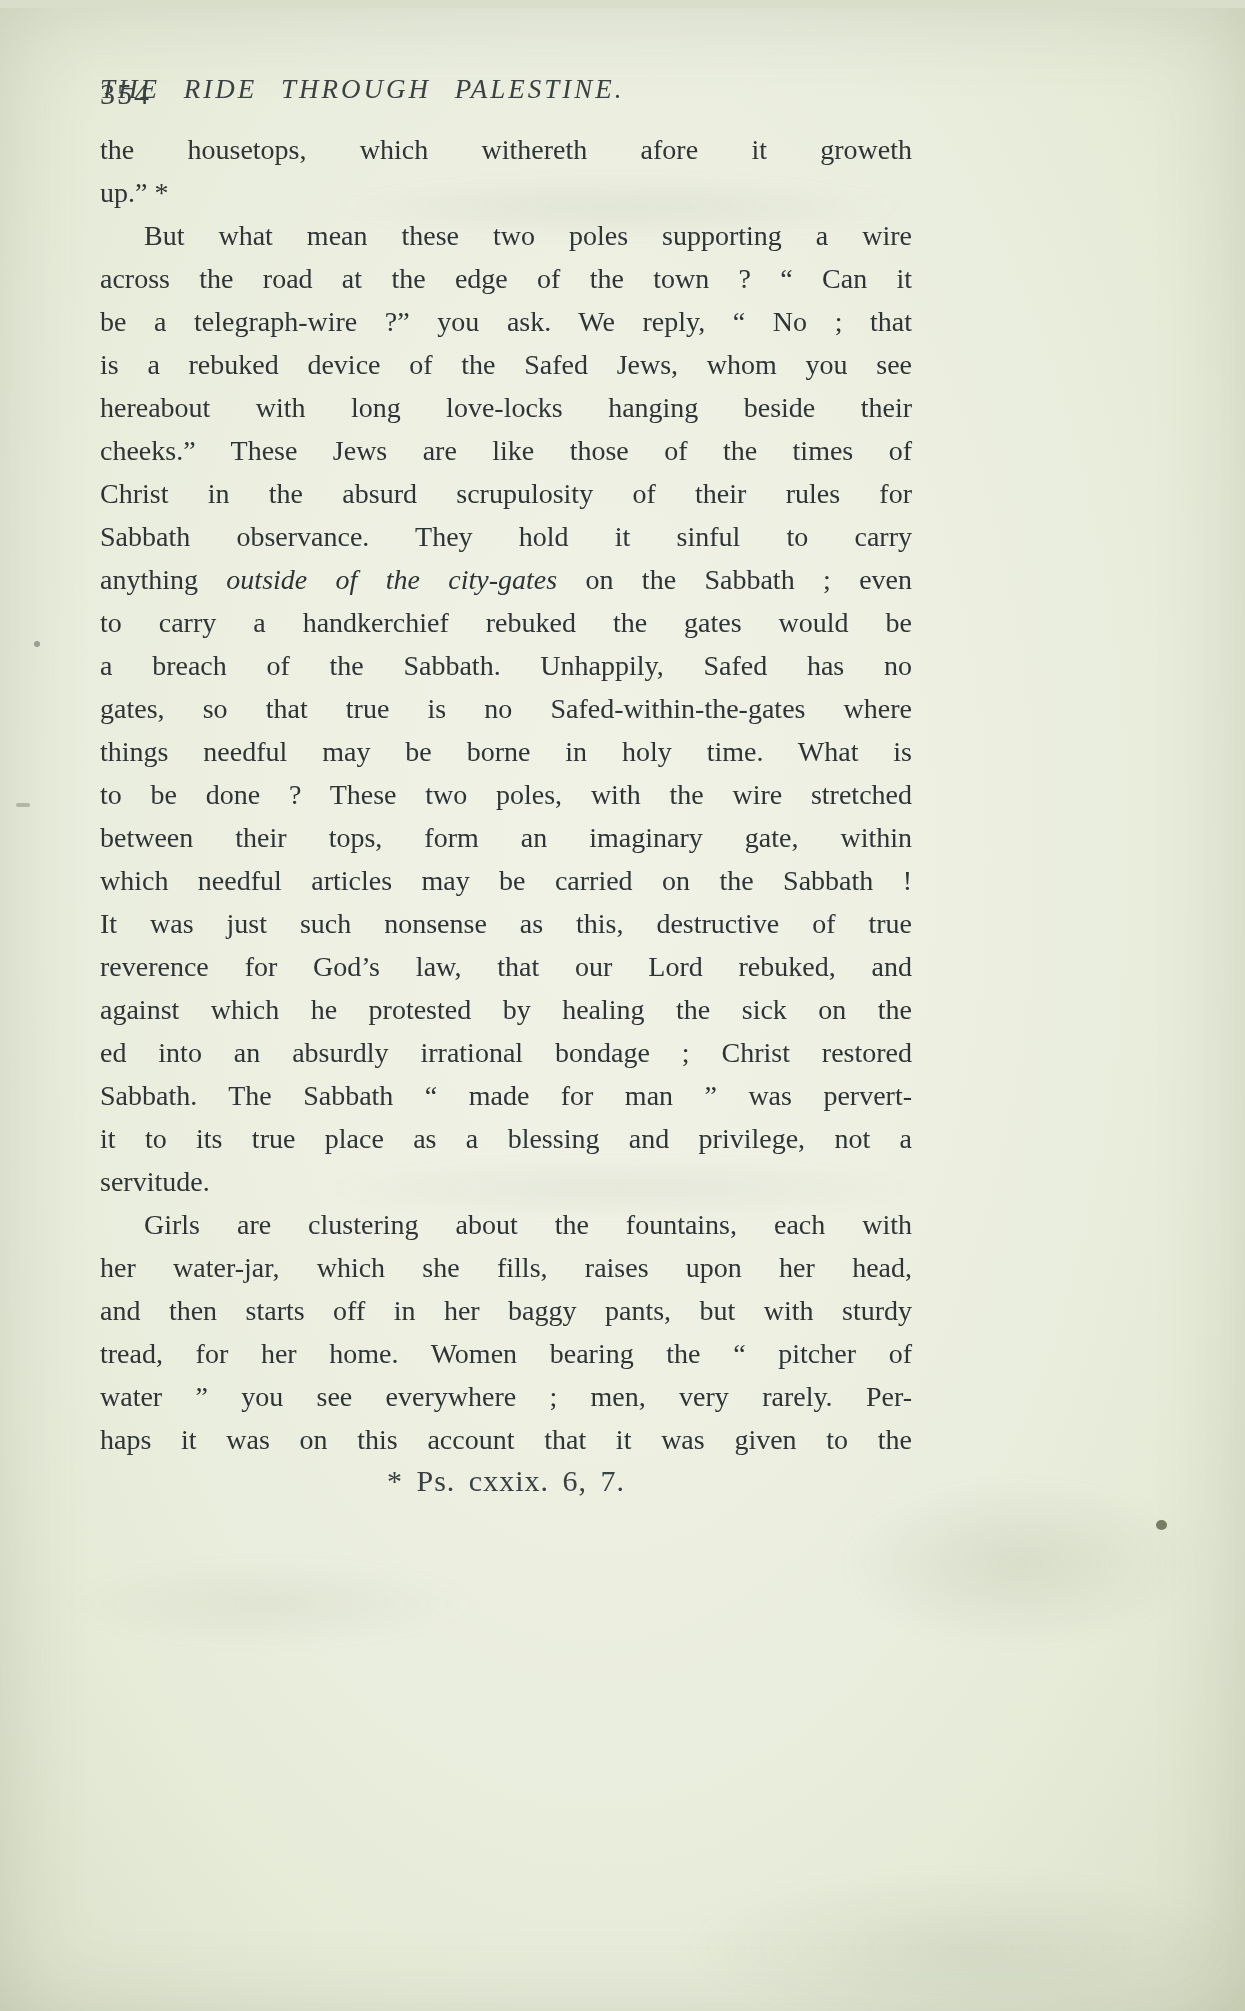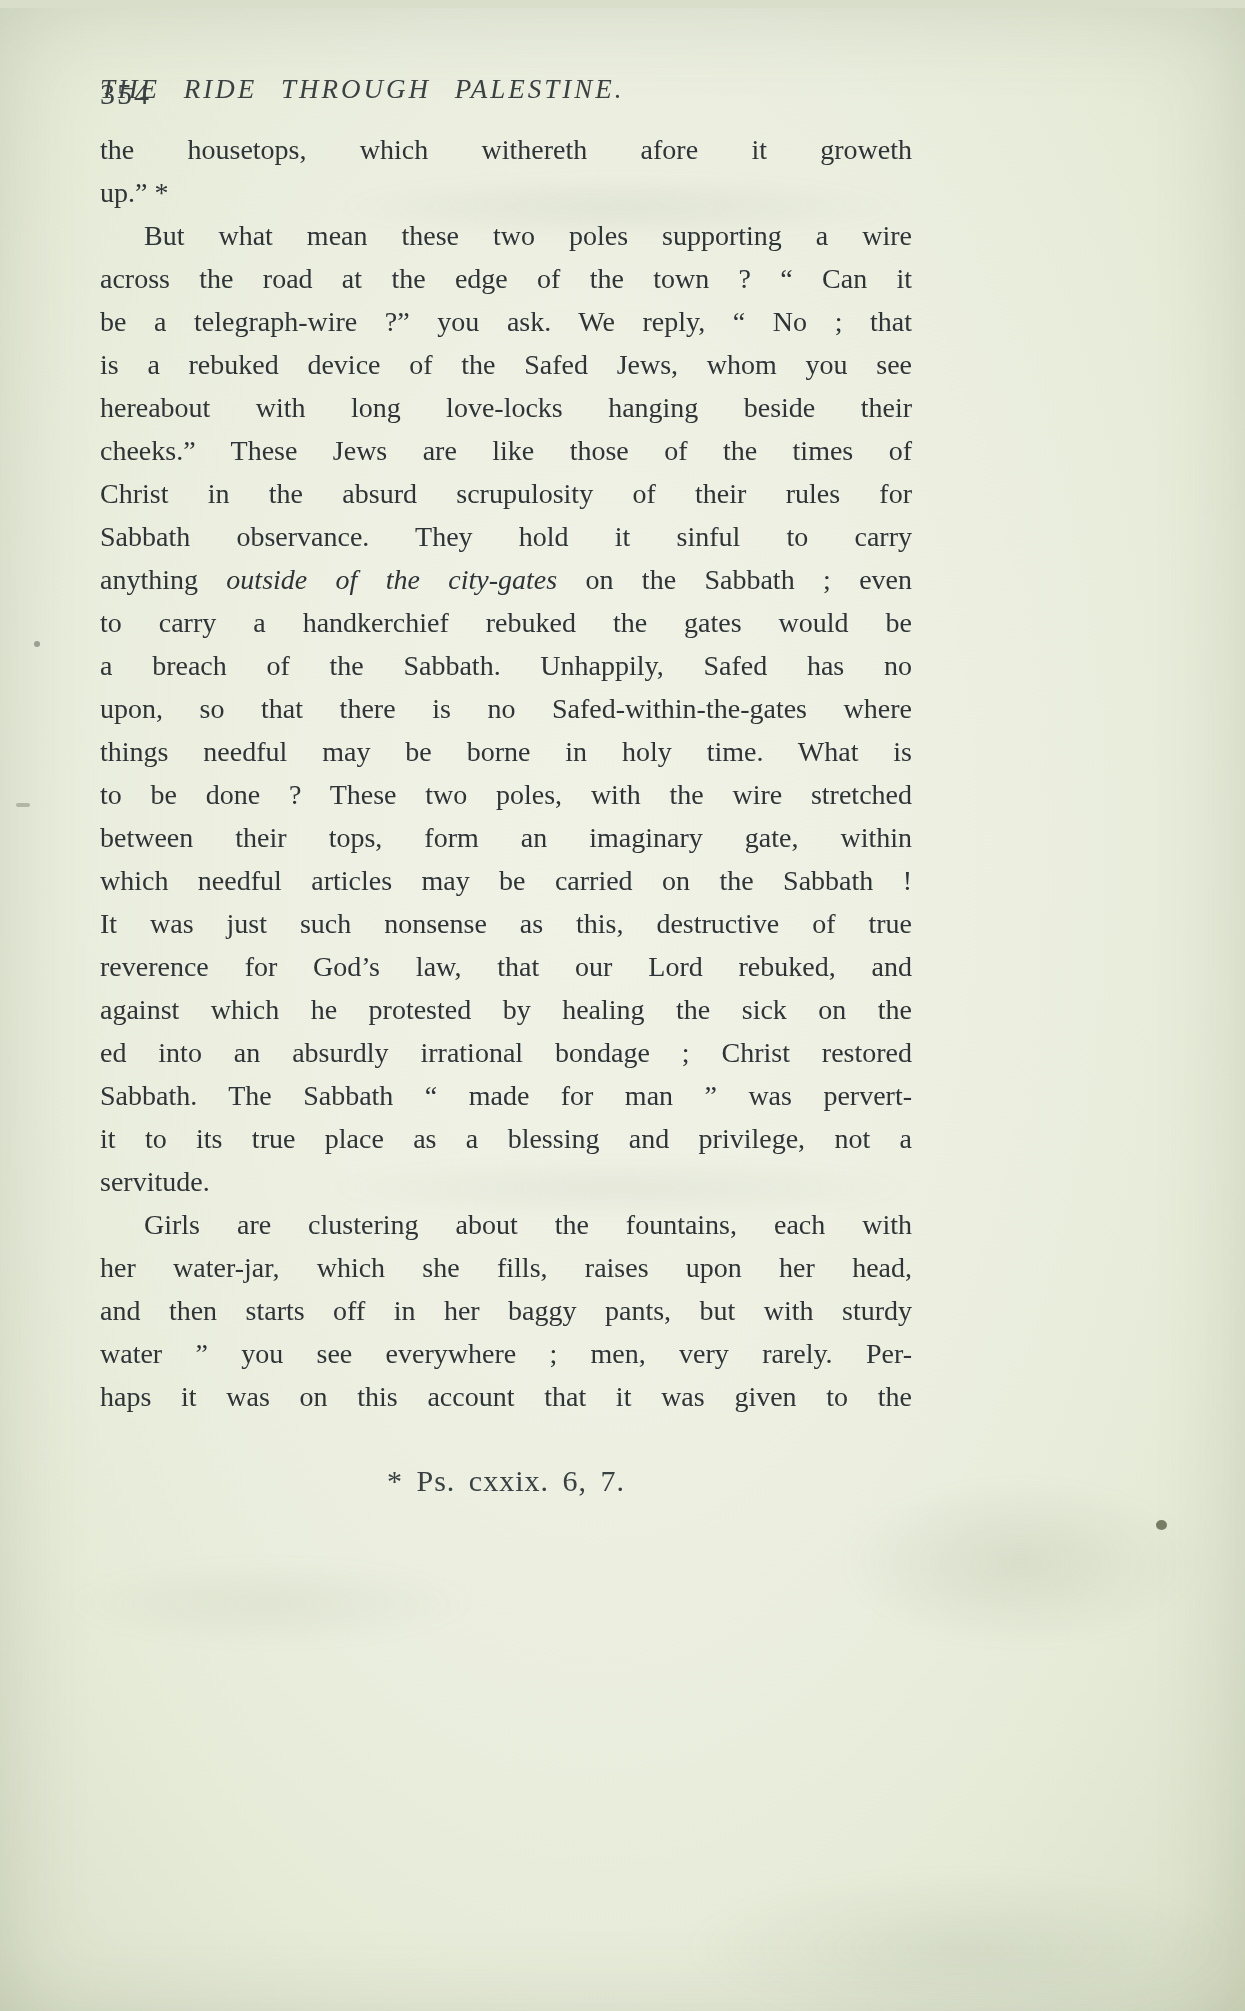--- a/index.html
+++ b/index.html
@@ -144,35 +144,36 @@
     <div class="line">across the road at the edge of the town ? “ Can it</div>
     <div class="line">be a telegraph-wire ?” you ask. We reply, “ No ; that</div>
     <div class="line">is a rebuked device of the Safed Jews, whom you see</div>
     <div class="line">hereabout with long love-locks hanging beside their</div>
     <div class="line">cheeks.” These Jews are like those of the times of</div>
     <div class="line">Christ in the absurd scrupulosity of their rules for</div>
     <div class="line">Sabbath observance. They hold it sinful to carry</div>
     <div class="line"><span>anything </span><em>outside of the city-gates</em><span> on the Sabbath ; even</span></div>
     <div class="line">to carry a handkerchief rebuked the gates would be</div>
     <div class="line">a breach of the Sabbath. Unhappily, Safed has no</div>
-    <div class="line">upon, so that there is no Safed-within-the-gates where</div>
+    <div class="line">gates, so that true is no Safed-within-the-gates where</div>
     <div class="line">things needful may be borne in holy time. What is</div>
     <div class="line">to be done ? These two poles, with the wire stretched</div>
     <div class="line">between their tops, form an imaginary gate, within</div>
     <div class="line">which needful articles may be carried on the Sabbath !</div>
     <div class="line">It was just such nonsense as this, destructive of true</div>
     <div class="line">reverence for God’s law, that our Lord rebuked, and</div>
     <div class="line">against which he protested by healing the sick on the</div>
     <div class="line">ed into an absurdly irrational bondage ; Christ restored</div>
     <div class="line">Sabbath. The Sabbath “ made for man ” was pervert-</div>
     <div class="line">it to its true place as a blessing and privilege, not a</div>
     <div class="line end">servitude.</div>
     <div class="line indent">Girls are clustering about the fountains, each with</div>
     <div class="line">her water-jar, which she fills, raises upon her head,</div>
     <div class="line">and then starts off in her baggy pants, but with sturdy</div>
+    <div class="line">tread, for her home. Women bearing the “ pitcher of</div>
     <div class="line">water ” you see everywhere ; men, very rarely. Per-</div>
     <div class="line">haps it was on this account that it was given to the</div>
   </div>
 
   <div class="footnote">* Ps. cxxix. 6, 7.</div>
 
   <div class="stain stain-a"></div>
   <div class="stain stain-b"></div>
   <div class="stain stain-c"></div>
   <div class="stain stain-d"></div>

